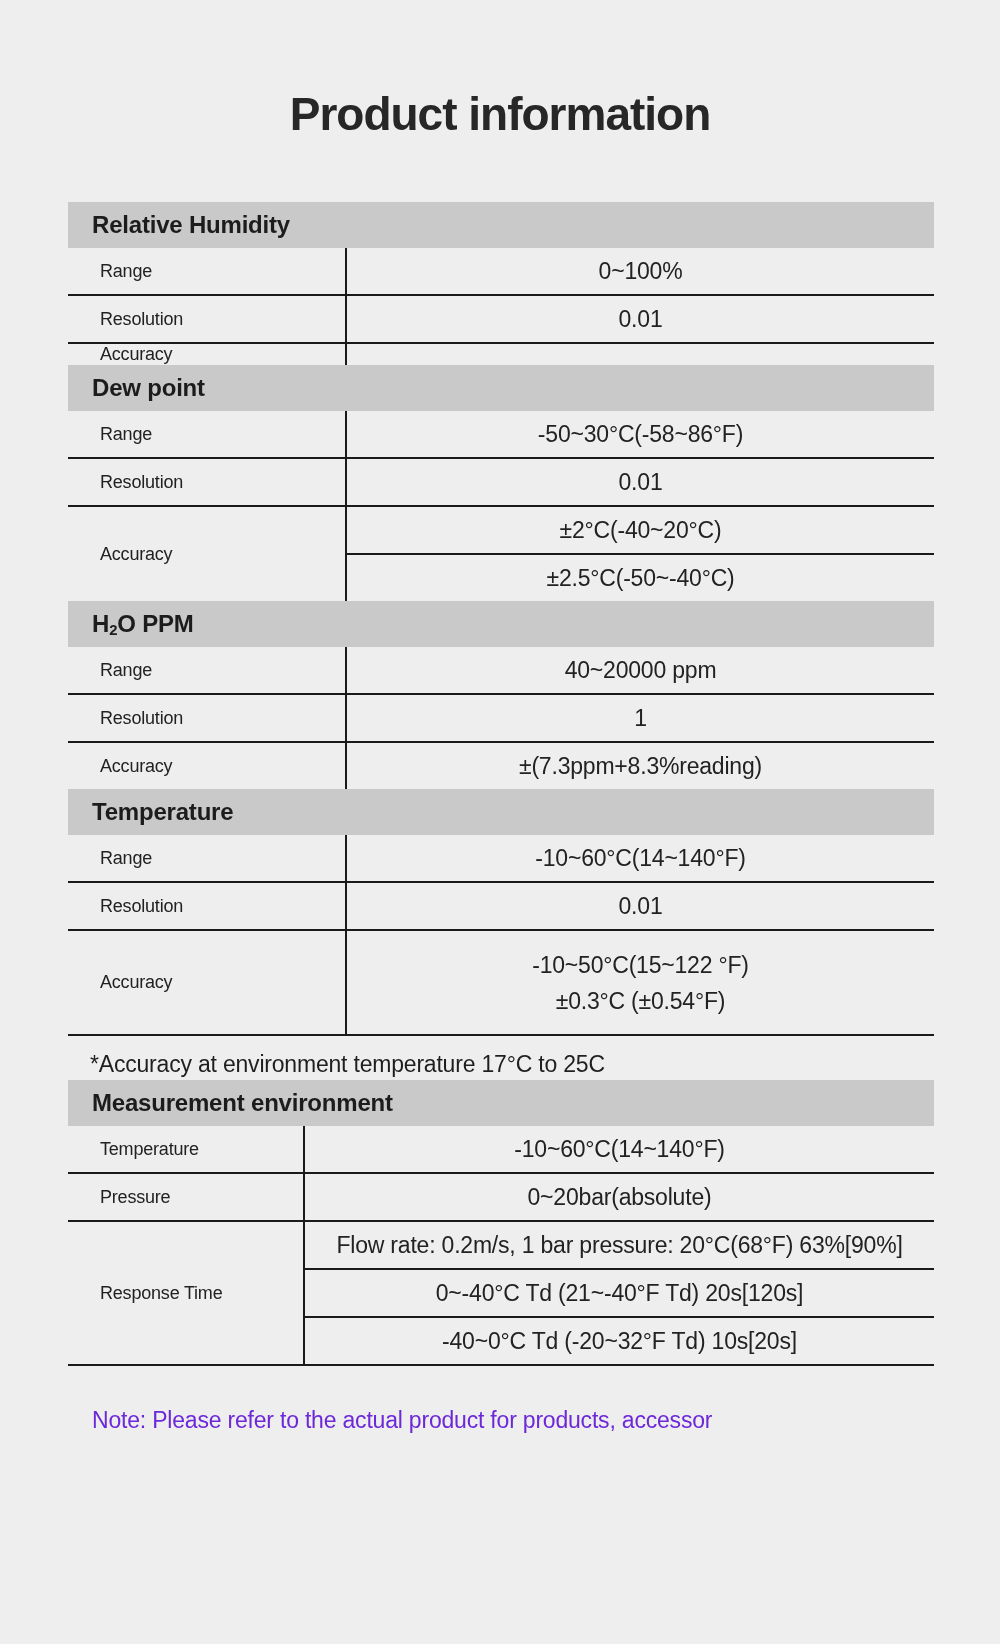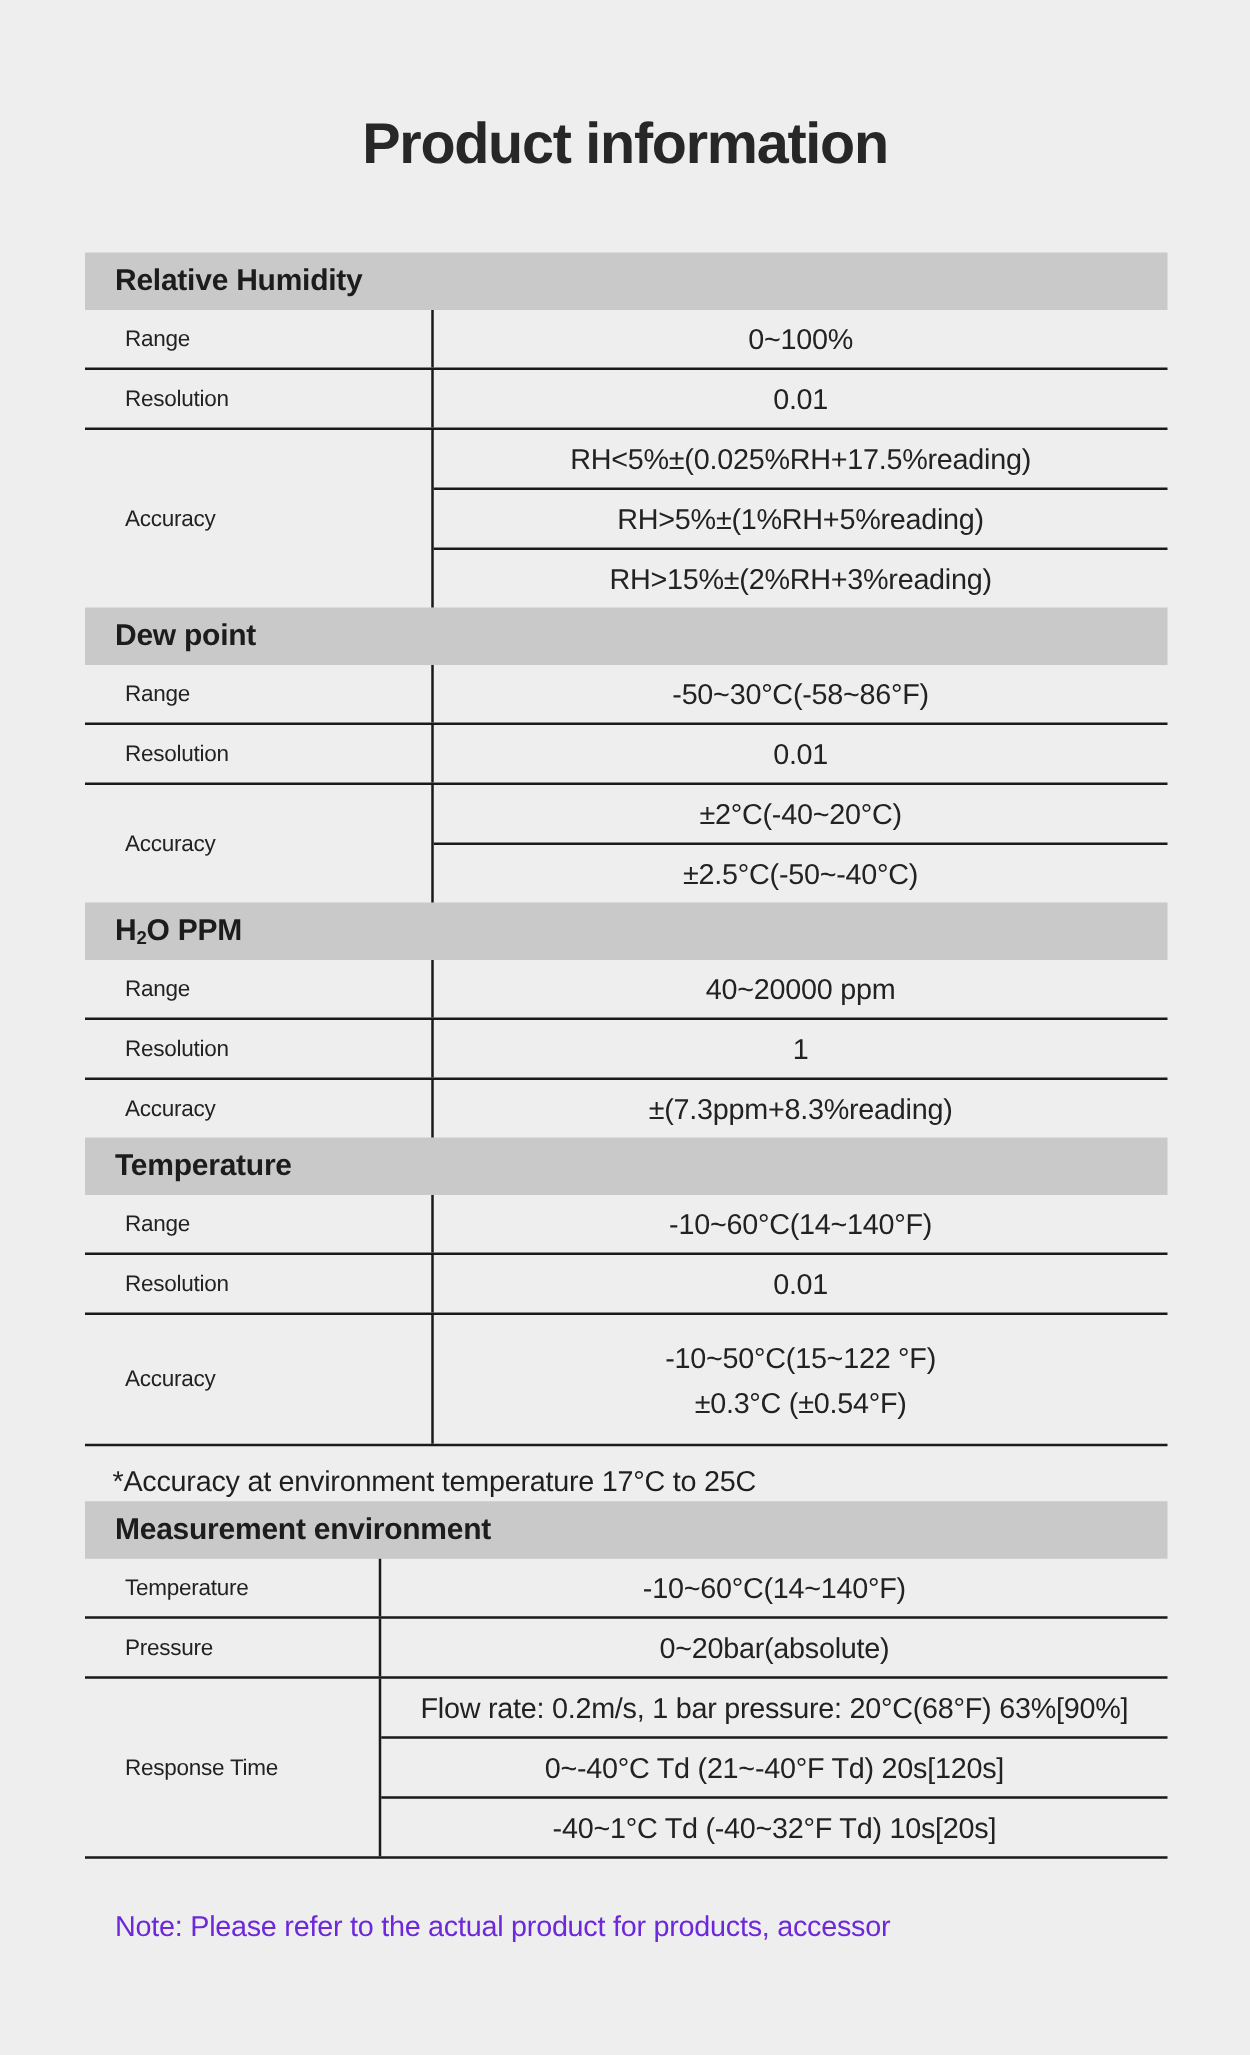--- a/index.html
+++ b/index.html
@@ -107,25 +107,20 @@
         </div>
     </div>
     <div class="row bordered">
       <div class="label">Resolution</div>
       <div class="vals">
           <div class="val">0.01</div>
         </div>
     </div>
     <div class="row">
       <div class="label">Accuracy</div>
-      <div class="vals">
-        <div class="val">RH&lt;5%±(0.025%RH+17.5%reading)</div>
-        <div class="val">RH&gt;5%±(1%RH+5%reading)</div>
-        <div class="val">RH&gt;15%±(2%RH+3%reading)</div>
-      </div>
     </div>
 
     <div class="bar">
       <span>Dew point</span>
     </div>
     <div class="row bordered">
       <div class="label">Range</div>
       <div class="vals">
           <div class="val">-50~30°C(-58~86°F)</div>
         </div>
@@ -207,20 +202,20 @@
       <div class="label">Pressure</div>
       <div class="vals">
           <div class="val">0~20bar(absolute)</div>
         </div>
     </div>
     <div class="row bordered">
       <div class="label">Response Time</div>
       <div class="vals">
         <div class="val">Flow rate: 0.2m/s, 1 bar pressure: 20°C(68°F) 63%[90%]</div>
         <div class="val">0~-40°C Td (21~-40°F Td) 20s[120s]</div>
-        <div class="val">-40~1°C Td (-40~32°F Td) 10s[20s]</div>
+        <div class="val">-40~0°C Td (-20~32°F Td) 10s[20s]</div>
       </div>
     </div>
   </div>
 
   <div class="bottom-note">Note: Please refer to the actual product for products, accessor</div>
 
 </div>
 
 </body></html>

